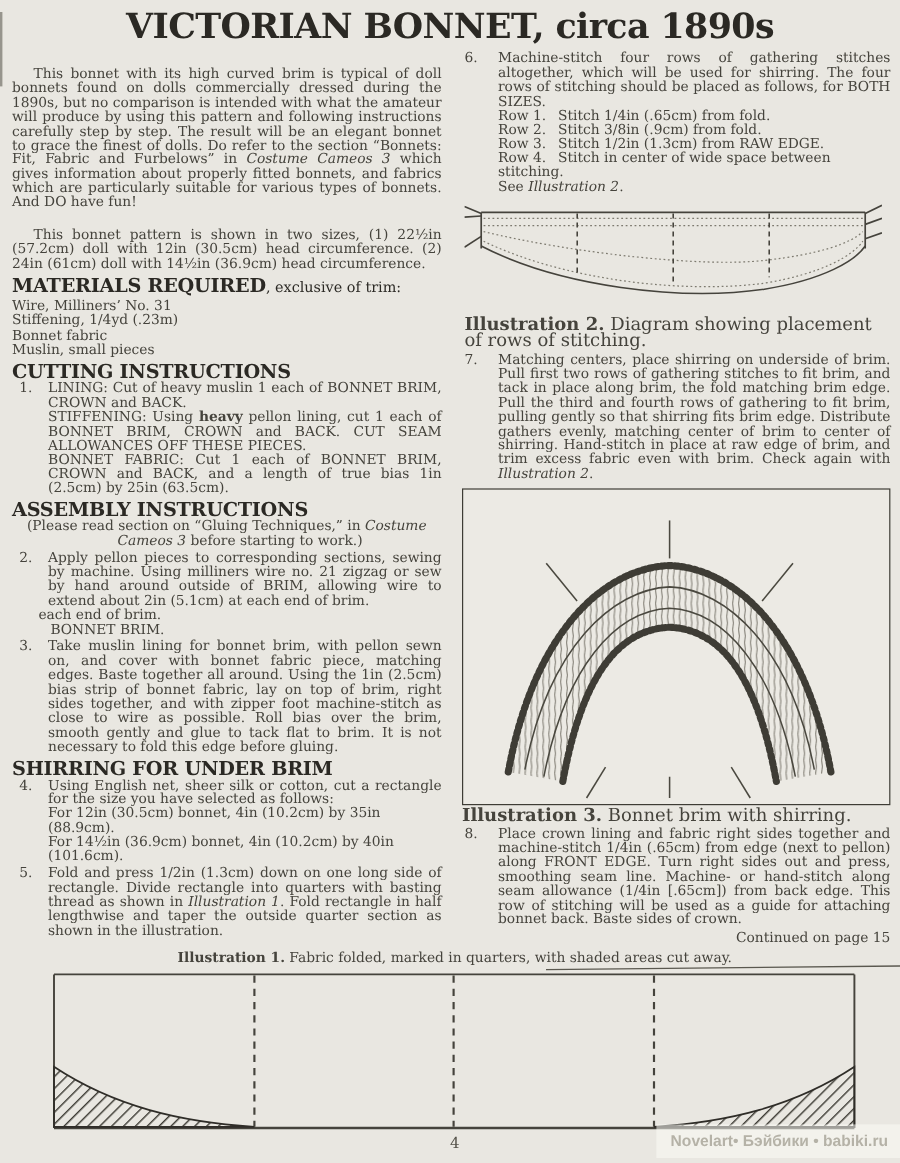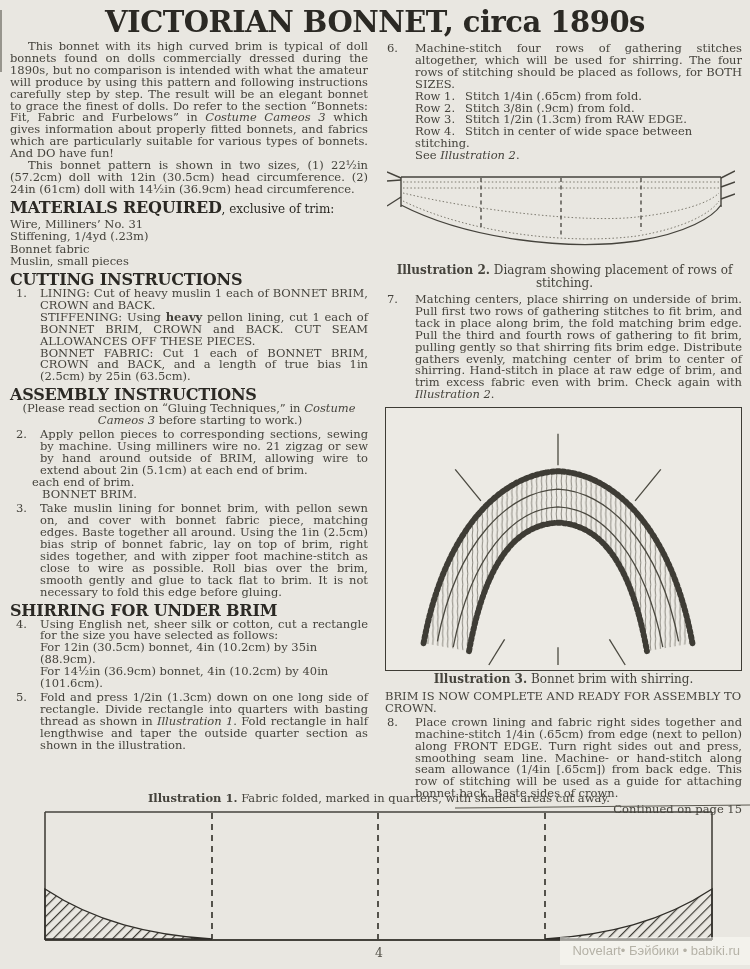--- a/index.html
+++ b/index.html
@@ -10,48 +10,48 @@
     color:#45433c;
   }
   .page-title{
     position:absolute;top:5px;left:0;width:100%;text-align:center;
     font-size:29px;font-weight:bold;color:#2b2924;letter-spacing:-0.5px;
   }
   .col{position:absolute;top:41px;font-size:11.5px;line-height:11.9px;text-align:justify;}
   .col-left{left:10px;width:358px;}
   .col-right{left:385px;width:357px;}
   p{margin:0;}
-  .indent{text-indent:18px;}
+  .indent{text-indent:18px;margin-top:15px;}
   h2{font-size:16px;font-weight:bold;color:#2b2924;margin:6px 0 2px 0;letter-spacing:-0.2px;}
   .h-suffix{font-size:12px;font-weight:normal;letter-spacing:0;}
   .mat-line{text-align:left;line-height:12.6px;}
   .item{position:relative;padding-left:30px;margin-top:2px;}
   .item .num{position:absolute;left:6px;top:0;}
   .col-right .item .num{left:2px;}
   .hang{padding-left:22px;text-indent:-22px;text-align:center;}
   .stray{margin-left:-8px;text-align:left;}
   .caps-label{text-align:left;margin-top:1px;margin-left:32px;}
   .row-line{text-align:left;}
   .row-label{display:inline-block;width:50px;}
   .leftline{text-align:left;}
   i{font-style:italic;}
   b{font-weight:bold;}
   figure{margin:0;}
   .fig2{margin:5px 0 0 2px;}
-  .fig-caption{text-align:center;font-size:12px;line-height:13px;margin:2px 0 3px 0;}
+  .fig-caption{text-align:left;font-size:15px;line-height:13px;margin:2px 0 3px 0;}
   .box3{border:1.6px solid #3e3c35;margin-top:6px;background:#eceae4;}
   .brim-note{margin-top:5px;text-align:left;}
   .continued{text-align:right;margin-top:4px;}
   .illus1-caption{position:absolute;top:791px;left:45px;width:668px;text-align:center;font-size:11.5px;}
   .illus1-svg{position:absolute;top:803px;left:0;}
   .page-number{position:absolute;top:945px;left:45px;width:668px;text-align:center;font-size:12.5px;color:#55534a;}
   .watermark{
     position:absolute;right:0;top:937px;padding:6px 10px 7px 12px;
     background:rgba(252,251,246,0.55);
-    font-family:"Liberation Sans", sans-serif;font-size:13px;color:#b5b2a7;
+    font-family:"Liberation Sans", sans-serif;font-size:13px;color:#b5b2a7;font-weight:bold;
   }
   .edge-artifact{position:absolute;left:0;top:10px;width:2px;height:62px;background:#6b6960;opacity:0.65;}
   svg .ink{stroke:#45433c;fill:none;}
 </style>
 </head>
 <body>
 
 <div class="edge-artifact"></div>
 
 <div class="page-title">VICTORIAN BONNET, circa 1890s</div>
@@ -171,21 +171,20 @@
       <path d="M174,58 V26" stroke="#4a483f" stroke-width="1.3"></path>
       <path d="M96,94 L70,62" stroke="#4a483f" stroke-width="1.3"></path>
       <path d="M252,94 L278,62" stroke="#4a483f" stroke-width="1.3"></path>
       <path d="M120,234 L104,260" stroke="#4a483f" stroke-width="1.3"></path>
       <path d="M174,242 V260" stroke="#4a483f" stroke-width="1.3"></path>
       <path d="M226,234 L242,260" stroke="#4a483f" stroke-width="1.3"></path>
     </svg>
   </div>
   <p class="fig-caption"><b>Illustration 3.</b><span> Bonnet brim with shirring.</span></p>
 
-  <p class="brim-note">BRIM IS NOW COMPLETE AND READY FOR ASSEMBLY TO CROWN.</p>
 
   <div class="item">
     <span class="num">8.</span>
     <p>Place crown lining and fabric right sides together and machine-stitch 1/4in (.65cm) from edge (next to pellon) along FRONT EDGE. Turn right sides out and press, smoothing seam line. Machine- or hand-stitch along seam allowance (1/4in [.65cm]) from back edge. This row of stitching will be used as a guide for attaching bonnet back. Baste sides of crown.</p>
   </div>
 
   <p class="continued">Continued on page 15</p>
 </div>
 
 <p class="illus1-caption"><b>Illustration 1.</b><span> Fabric folded, marked in quarters, with shaded areas cut away.</span></p>

